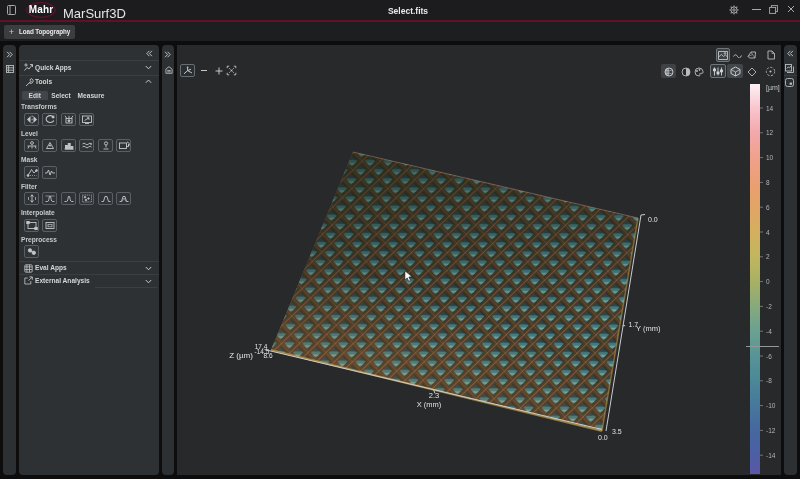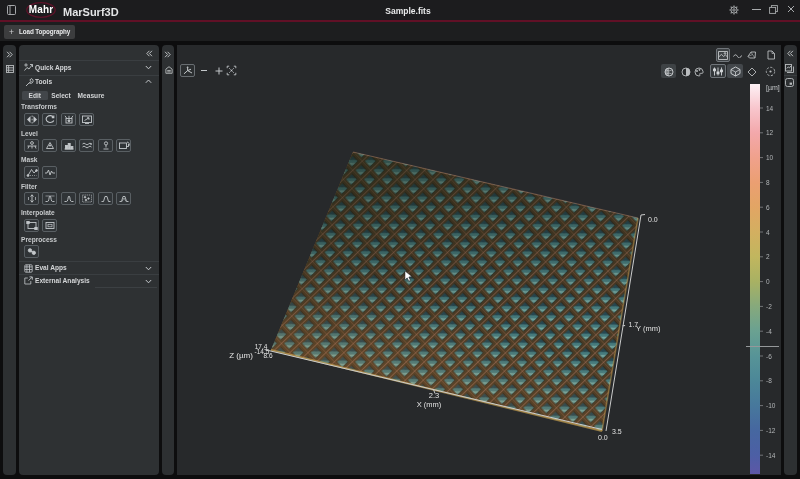--- a/index.html
+++ b/index.html
@@ -31,22 +31,22 @@
 <div id="stage">
   <div id="hdr" class="abs">
     <svg class="abs" style="left:7px;top:5px" width="9" height="10" viewBox="0 0 9 10">
         <rect x="0.5" y="0.5" width="8" height="9" rx="1" fill="none" stroke="#b5b8ba" stroke-width="0.9"></rect>
         <line x1="3" y1="0.5" x2="3" y2="9.5" stroke="#b5b8ba" stroke-width="0.9"></line>
       </svg>
     <svg class="abs" style="left:26px;top:2px" width="30" height="16" viewBox="0 0 30 16">
         <ellipse cx="15" cy="8" rx="14.2" ry="7.3" fill="none" stroke="#5e1229" stroke-width="1.3"></ellipse>
       </svg>
     <div class="abs" style="left:27px;top:4px;width:28px;text-align:center;color:#fff;font-size:10px;font-weight:bold;letter-spacing:0.2px;">Mahr</div>
-    <div class="abs" style="left:63px;top:6px;color:#e4e5e6;font-size:11px;font-weight:bold;">MarSurf3D</div>
-    <div class="abs" style="left:308px;top:5.5px;width:200px;text-align:center;color:#e9eaeb;font-size:8.5px;font-weight:bold;">Sample.fits</div>
+    <div class="abs" style="left:63px;top:6px;color:#e4e5e6;font-size:13px;font-weight:normal;">MarSurf3D</div>
+    <div class="abs" style="left:308px;top:5.5px;width:200px;text-align:center;color:#e9eaeb;font-size:8.5px;font-weight:bold;">Select.fits</div>
     <svg class="abs" style="left:729px;top:5px" width="10" height="10" viewBox="0 0 10 10" fill="none" stroke="#a8abad" stroke-width="1">
         <circle cx="5" cy="5" r="3.1"></circle>
         <circle cx="5" cy="5" r="1.2"></circle>
         <path d="M5 0.4 v1.4 M5 8.2 v1.4 M0.4 5 h1.4 M8.2 5 h1.4 M1.7 1.7 l1 1 M7.3 7.3 l1 1 M8.3 1.7 l-1 1 M2.7 7.3 l-1 1" stroke-width="1.1"></path>
       </svg>
     <div class="abs" style="left:752px;top:3px;width:9px;border-bottom:1.1px solid #a8abad;height:7px;"></div>
     <svg class="abs" style="left:769px;top:4.5px" width="9" height="9" viewBox="0 0 9 9" fill="none" stroke="#a8abad" stroke-width="0.9">
         <rect x="2.4" y="0.6" width="6" height="6"></rect>
         <rect x="0.6" y="2.4" width="6" height="6" fill="#1c1c1e"></rect>
       </svg>

